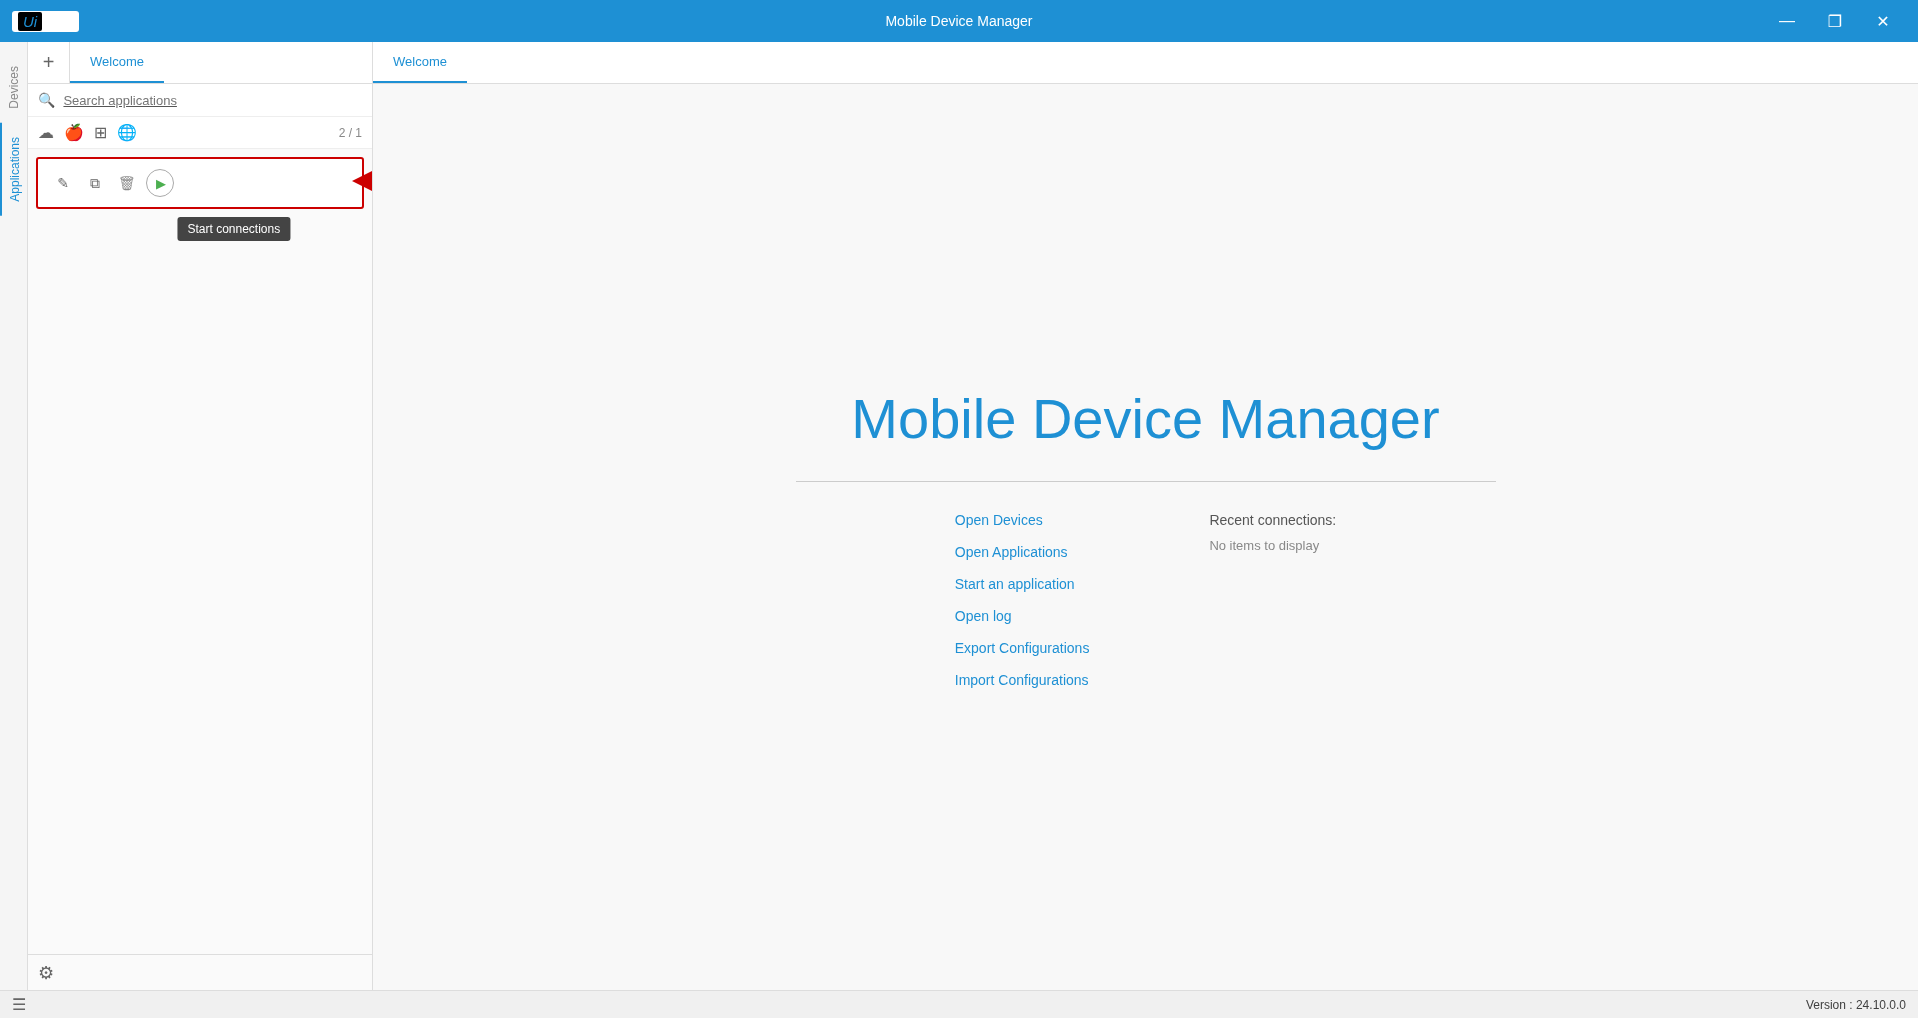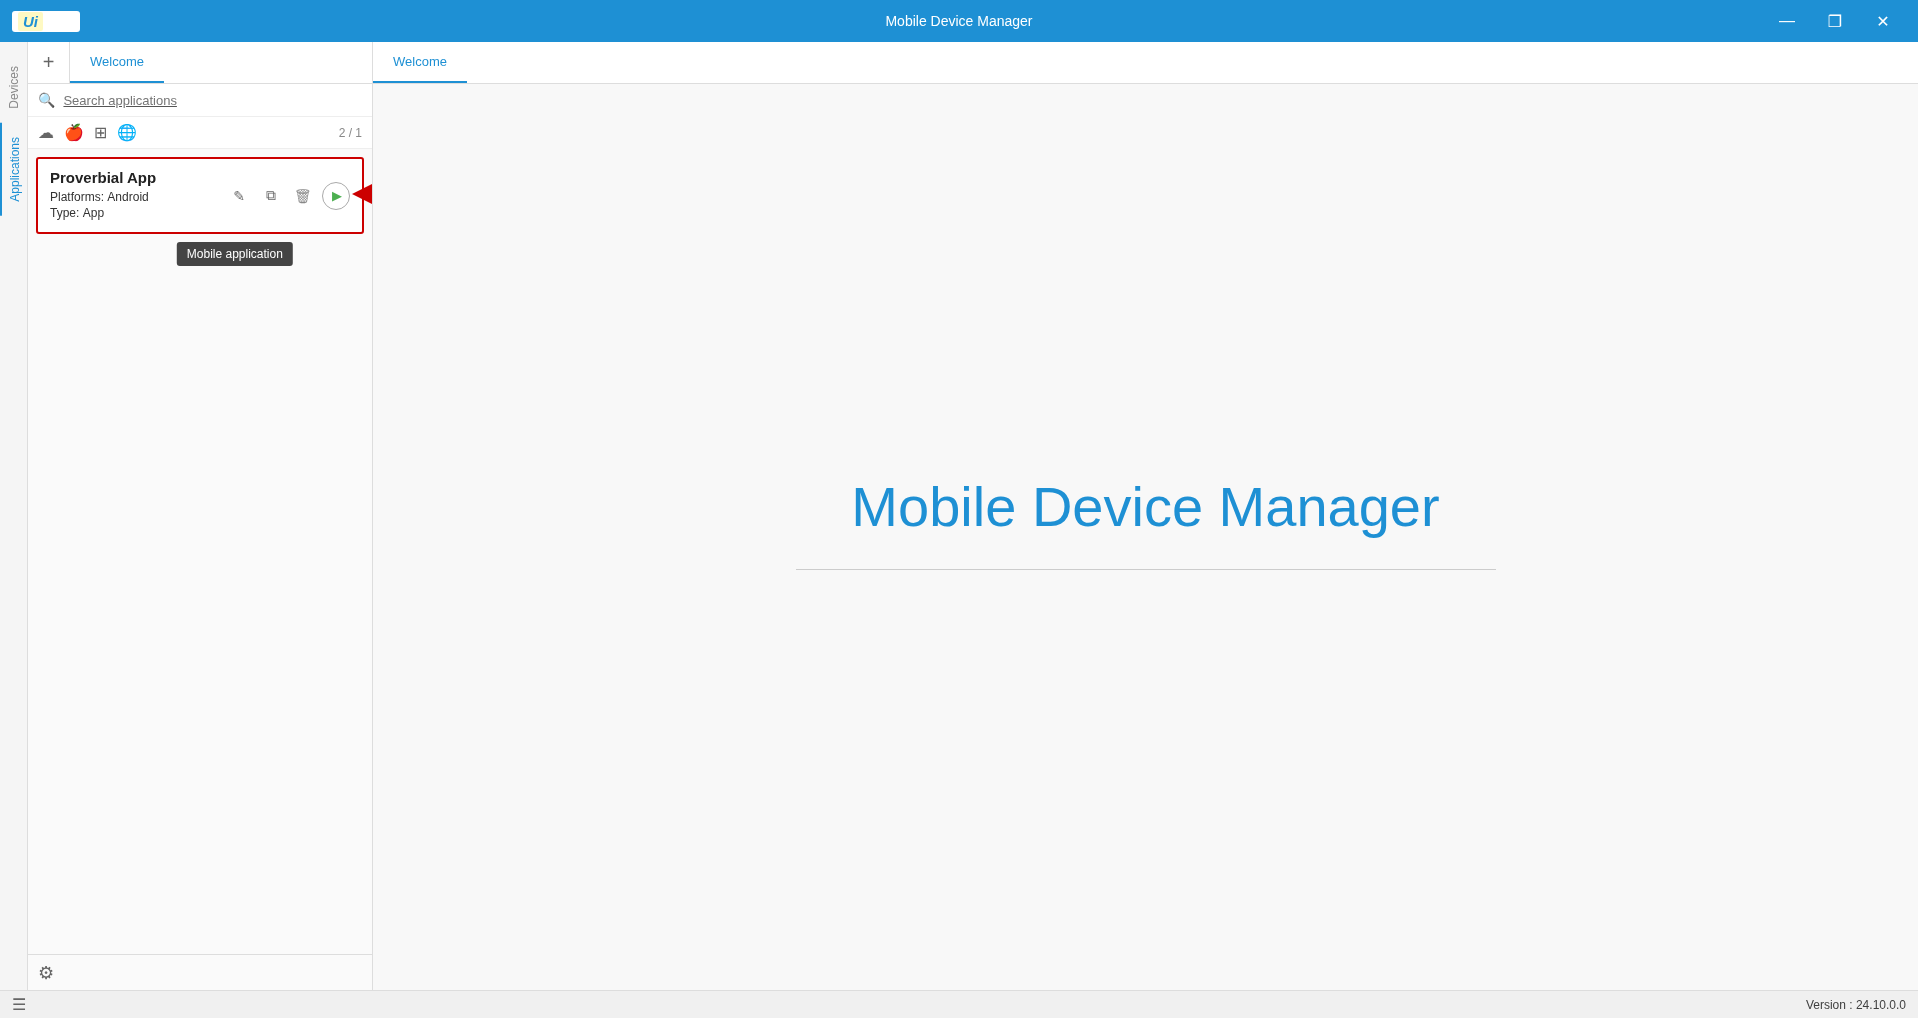--- a/index.html
+++ b/index.html
@@ -302,21 +302,21 @@
     .app-card-wrapper {
       position: relative;
     }
   </style>
 </head>
 <body>
 
 <div class="title-bar">
   <div class="title-bar-logo">
     <div class="logo-box">
-      <span style="color:#1e90d4; background:#fef9c3; padding:1px 5px; border-radius:2px; font-style:italic; font-weight:700; font-size:15px;">Ui</span><span style="color:white; font-size:15px; font-weight:300;">Path</span>
+      <span style="color:#1e90d4; background:#000000; padding:1px 5px; border-radius:2px; font-style:italic; font-weight:400; font-size:15px;">Ui</span><span style="color:white; font-size:15px; font-weight:300;">Path</span>
     </div>
   </div>
   <div class="title-bar-title">Mobile Device Manager</div>
   <div class="title-bar-controls">
     <button class="title-bar-btn">—</button>
     <button class="title-bar-btn">❐</button>
     <button class="title-bar-btn close">✕</button>
   </div>
 </div>
 
@@ -345,39 +345,30 @@
         <span class="filter-icon">🍎</span>
         <span class="filter-icon">⊞</span>
         <span class="filter-icon">🌐</span>
       </div>
       <span class="page-count">2 / 1</span>
     </div>
 
     <div class="app-list">
       <div class="app-card-wrapper">
         <div class="app-card">
-          <div class="app-card-info">
-            <div class="app-card-name">Proverbial App</div>
-            <div class="app-card-meta">
-              <span>Platforms:</span>&nbsp;<span style="color:#333;font-weight:500;">Android</span>
-            </div>
-            <div class="app-card-meta">
-              <span>Type:</span>&nbsp;<span style="color:#333;font-weight:500;">App</span>
-            </div>
-          </div>
           <div class="app-card-actions">
             <button class="app-action-btn" title="Edit" style="font-size:14px;">✎</button>
             <button class="app-action-btn" title="Duplicate" style="font-size:14px;">⧉</button>
             <button class="app-action-btn" title="Delete" style="font-size:14px; color:#888;">🗑</button>
             <button class="app-play-btn" title="Start application">
               <span style="color:#4caf50; font-size:13px; margin-left:2px;">▶</span>
             </button>
           </div>
 
-          <div class="tooltip-box">Mobile application</div>
+          <div class="tooltip-box">Start connections</div>
 
           <div class="arrow-svg-container">
             <svg width="160" height="60" viewBox="0 0 160 60" xmlns="http://www.w3.org/2000/svg">
 
               <polygon points="0,30 50,5 50,20 160,20 160,40 50,40 50,55" fill="#cc0000"></polygon>
             </svg>
           </div>
 
         </div>
       </div>
@@ -391,20 +382,34 @@
 
   <div class="right-panel">
 
     <div class="right-tab-bar">
       <div class="right-tab">Welcome</div>
     </div>
 
     <div class="right-content">
       <div class="welcome-title">Mobile Device Manager</div>
       <div class="welcome-divider"></div>
+      <div class="welcome-links">
+        <div class="welcome-links-col">
+          <a class="welcome-link">Open Devices</a>
+          <a class="welcome-link">Open Applications</a>
+          <a class="welcome-link">Start an application</a>
+          <a class="welcome-link">Open log</a>
+          <a class="welcome-link">Export Configurations</a>
+          <a class="welcome-link">Import Configurations</a>
+        </div>
+        <div class="recent-col">
+          <div class="recent-title">Recent connections:</div>
+          <div class="recent-empty">No items to display</div>
+        </div>
+      </div>
     </div>
   </div>
 
 </div>
 
 <div style="height:28px; background:#f0f0f0; border-top:1px solid #ddd; display:flex; align-items:center; padding:0 12px; justify-content:space-between;">
   <span style="font-size:16px; color:#666; cursor:pointer;">☰</span>
   <span style="font-size:12px; color:#404040;">Version : 24.10.0.0</span>
 </div>
 

